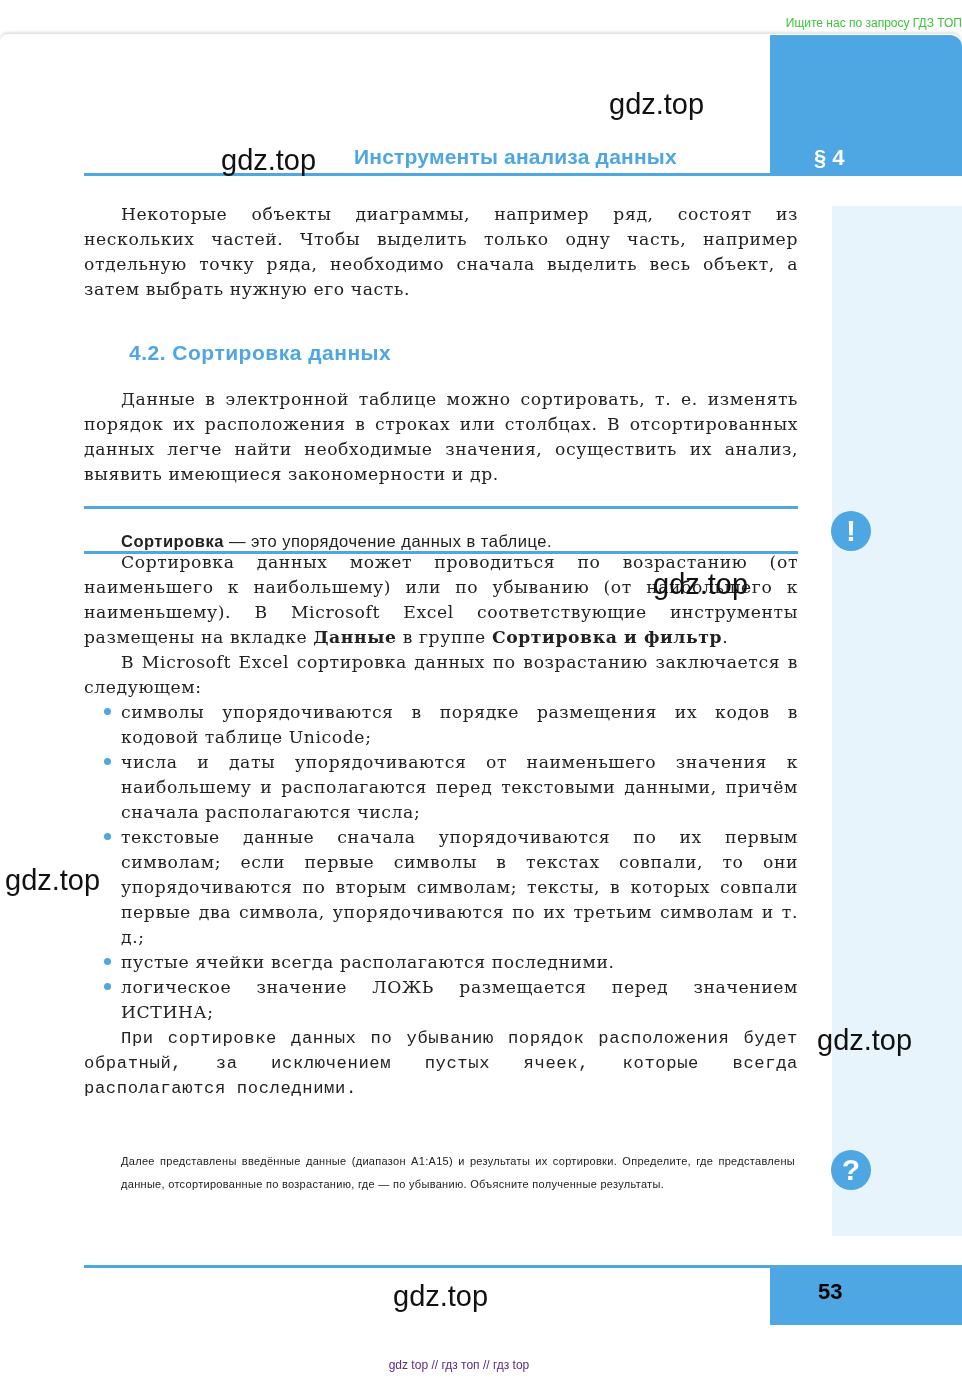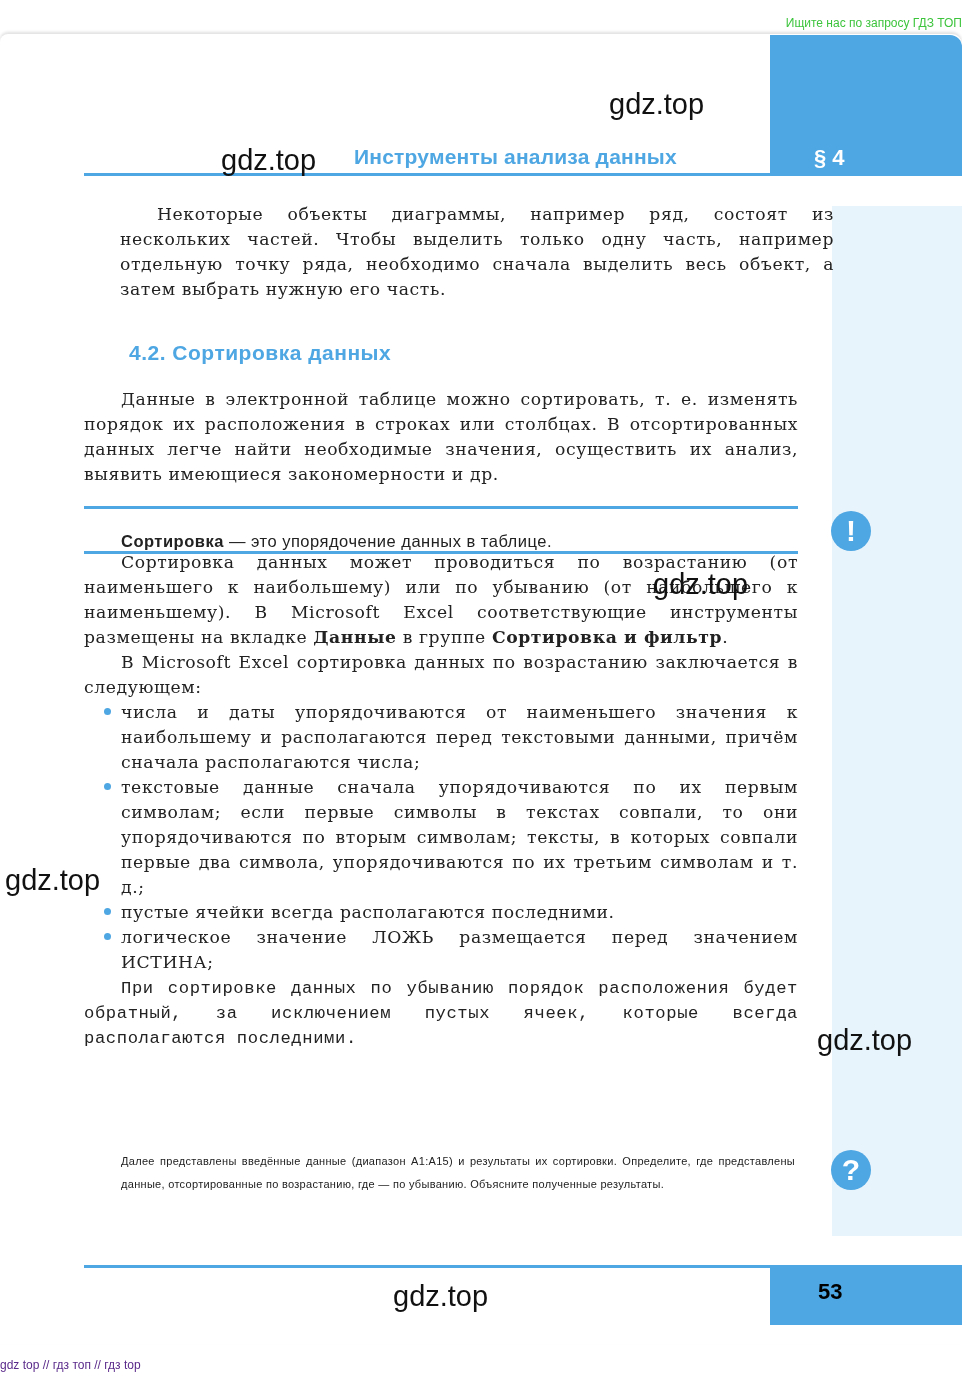--- a/index.html
+++ b/index.html
@@ -19,60 +19,61 @@
   .def-text { position:absolute; left:121px; top:532px; font-family:"Liberation Sans", sans-serif; font-size:16.5px; color:#222; letter-spacing:0.5px; }
   .def-text b { font-weight:bold; }
   ul.bullets { list-style:none; margin:0; padding:0; }
   ul.bullets li { position:relative; padding-left:37px; text-indent:0; }
   ul.bullets li .dot { position:absolute; left:20px; top:8px; width:7px; height:7px; border-radius:50%; background:#4ea6e2; }
   .q-text { position:absolute; left:121px; top:1150px; width:674px; font-family:"Liberation Sans", sans-serif; font-size:11px; line-height:23px; color:#222; text-align:justify; letter-spacing:0.3px; }
   .icon-circle { position:absolute; width:40px; height:40px; border-radius:50%; background:#4ea6e2; color:#fff; font-family:"Liberation Sans", sans-serif; font-weight:bold; text-align:center; }
   .foot-rule { position:absolute; left:84px; top:1265px; width:686px; height:3px; background:#4ea6e2; }
   .foot-block { position:absolute; left:770px; top:1265px; width:192px; height:60px; background:#4ea6e2; }
   .page-num { position:absolute; left:818px; top:1279px; font-family:"Liberation Sans", sans-serif; font-weight:bold; font-size:22px; color:#000000; }
-  .bottom-links { position:absolute; left:0; width:918px; top:1358px; font-family:"Liberation Sans", sans-serif; font-size:12px; color:#5a2a8a; }
+  .bottom-links { position:absolute; left:0; width:918px; top:1358px; text-align:center; font-family:"Liberation Sans", sans-serif; font-size:12px; color:#5a2a8a; }
   .wm { position:absolute; font-family:"Liberation Sans", sans-serif; font-size:29px; color:#111;margin-top:28px; }
 </style>
 </head>
 <body>
 
 <div class="topbar">
   <div class="topbar-text">Ищите нас по запросу ГДЗ ТОП</div>
 </div>
 
 <div class="page"></div>
 
 <div class="hdr-block"></div>
 <div class="hdr-para">§ 4</div>
 <div class="hdr-title">Инструменты анализа данных</div>
 <div class="hdr-rule"></div>
 
 <div class="margin-strip"></div>
 
-<div class="body-text" style="top:202px;margin-left:36px;">
+<div class="body-text" style="top:202px;">
   <p>Некоторые объекты диаграммы, например ряд, состоят из нескольких частей. Чтобы выделить только одну часть, например отдельную точку ряда, необходимо сначала выделить весь объект, а затем выбрать нужную его часть.</p>
 </div>
 
 <div class="sec-title">4.2. Сортировка данных</div>
 
 <div class="body-text" style="top:387px;">
   <p>Данные в электронной таблице можно сортировать, т. е. изменять порядок их расположения в строках или столбцах. В отсортированных данных легче найти необходимые значения, осуществить их анализ, выявить имеющиеся закономерности и др.</p>
 </div>
 
 <div class="def-rule" style="top:506px;"></div>
 <div class="def-text">
   <b>Сортировка</b><span> — это упорядочение данных в таблице.</span>
 </div>
 <div class="def-rule" style="top:551px;"></div>
 <div class="icon-circle" style="left:831px; top:511px; font-size:30px; line-height:40px;">!</div>
 
 <div class="body-text" style="top:550px;">
   <p><span>Сортировка данных может проводиться по возрастанию (от наименьшего к наибольшему) или по убыванию (от наибольшего к наименьшему). В Microsoft Excel соответствующие инструменты размещены на вкладке </span><b>Данные</b><span> в группе </span><b>Сортировка и фильтр</b><span>.</span></p>
   <p>В Microsoft Excel сортировка данных по возрастанию заключается в следующем:</p>
   <ul class="bullets">
+    <li><span class="dot"></span><span>символы упорядочиваются в порядке размещения их кодов в кодовой таблице Unicode;</span></li>
     <li><span class="dot"></span><span>числа и даты упорядочиваются от наименьшего значения к наибольшему и располагаются перед текстовыми данными, причём сначала располагаются числа;</span></li>
     <li><span class="dot"></span><span>текстовые данные сначала упорядочиваются по их первым символам; если первые символы в текстах совпали, то они упорядочиваются по вторым символам; тексты, в которых совпали первые два символа, упорядочиваются по их третьим символам и т. д.;</span></li>
     <li><span class="dot"></span><span>пустые ячейки всегда располагаются последними.</span></li>
     <li><span class="dot"></span><span>логическое значение ЛОЖЬ размещается перед значением ИСТИНА;</span></li>
   </ul>
   <p style="margin-top:1px;font-family:Liberation Mono, monospace;">При сортировке данных по убыванию порядок расположения будет обратный, за исключением пустых ячеек, которые всегда располагаются последними.</p>
 </div>
 
 <div class="q-text">Далее представлены введённые данные (диапазон A1:A15) и результаты их сортировки. Определите, где представлены данные, отсортированные по возрастанию, где — по убыванию. Объясните полученные результаты.</div>
 <div class="icon-circle" style="left:831px; top:1150px; font-size:30px; line-height:40px;">?</div>

